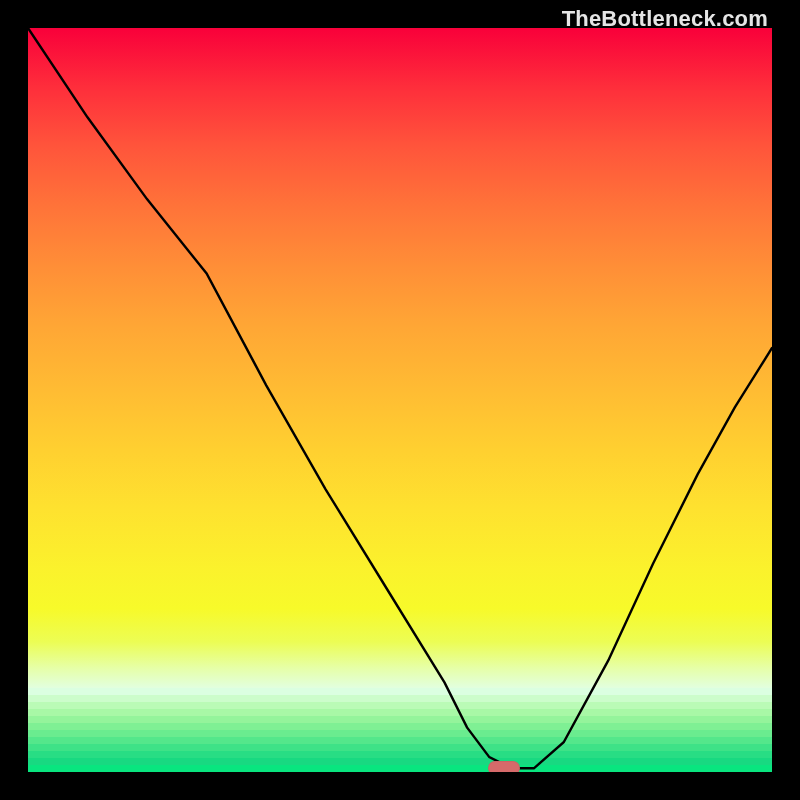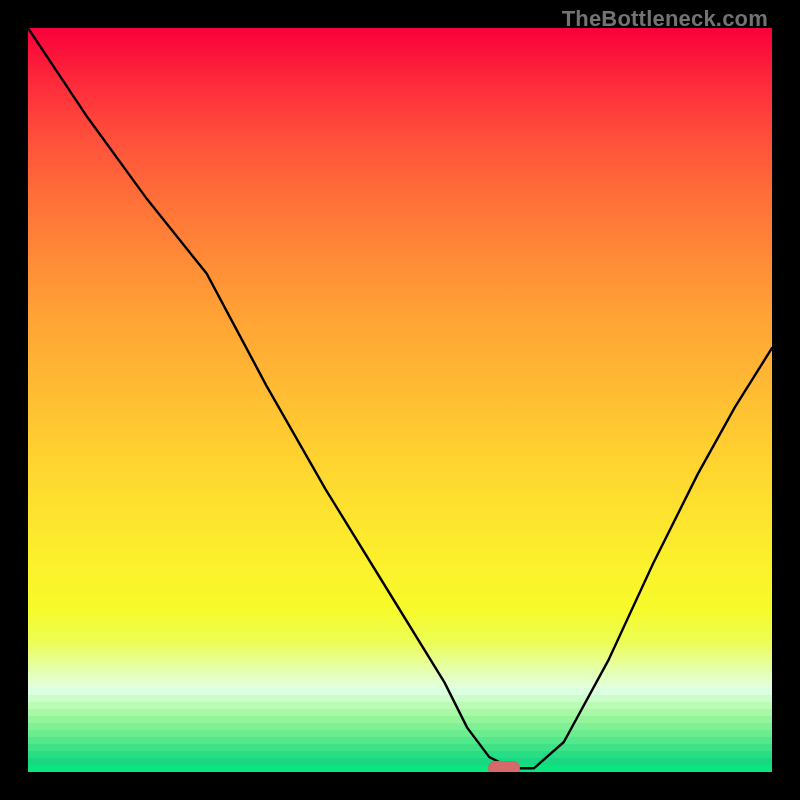--- a/index.html
+++ b/index.html
@@ -60,21 +60,21 @@
     flex-direction: column;
   }
   .band { width: 100%; flex: 1 1 auto; }
   .watermark {
     position: absolute;
     right: 32px;
     top: 6px;
     font-family: Arial, Helvetica, sans-serif;
     font-size: 22px;
     font-weight: 600;
-    color: #737373;
+    color: #e5e5e5;
     letter-spacing: 0.2px;
   }
   .curve {
     position: absolute;
     left: 0;
     top: 0;
     width: 744px;
     height: 744px;
   }
   .marker {

